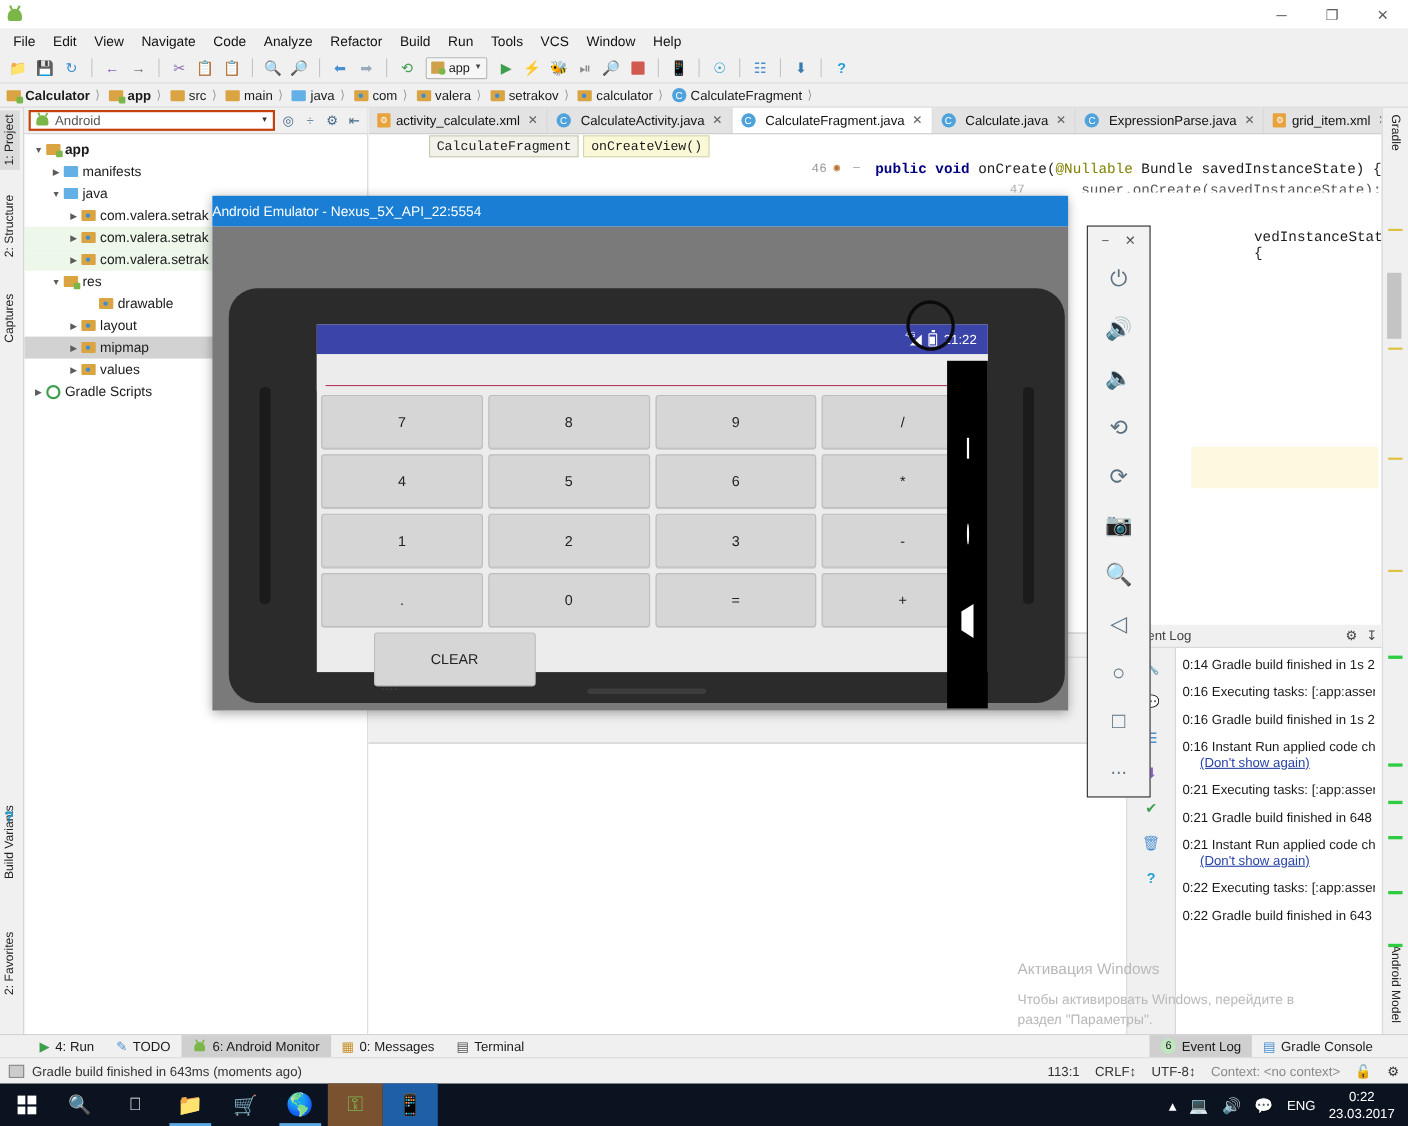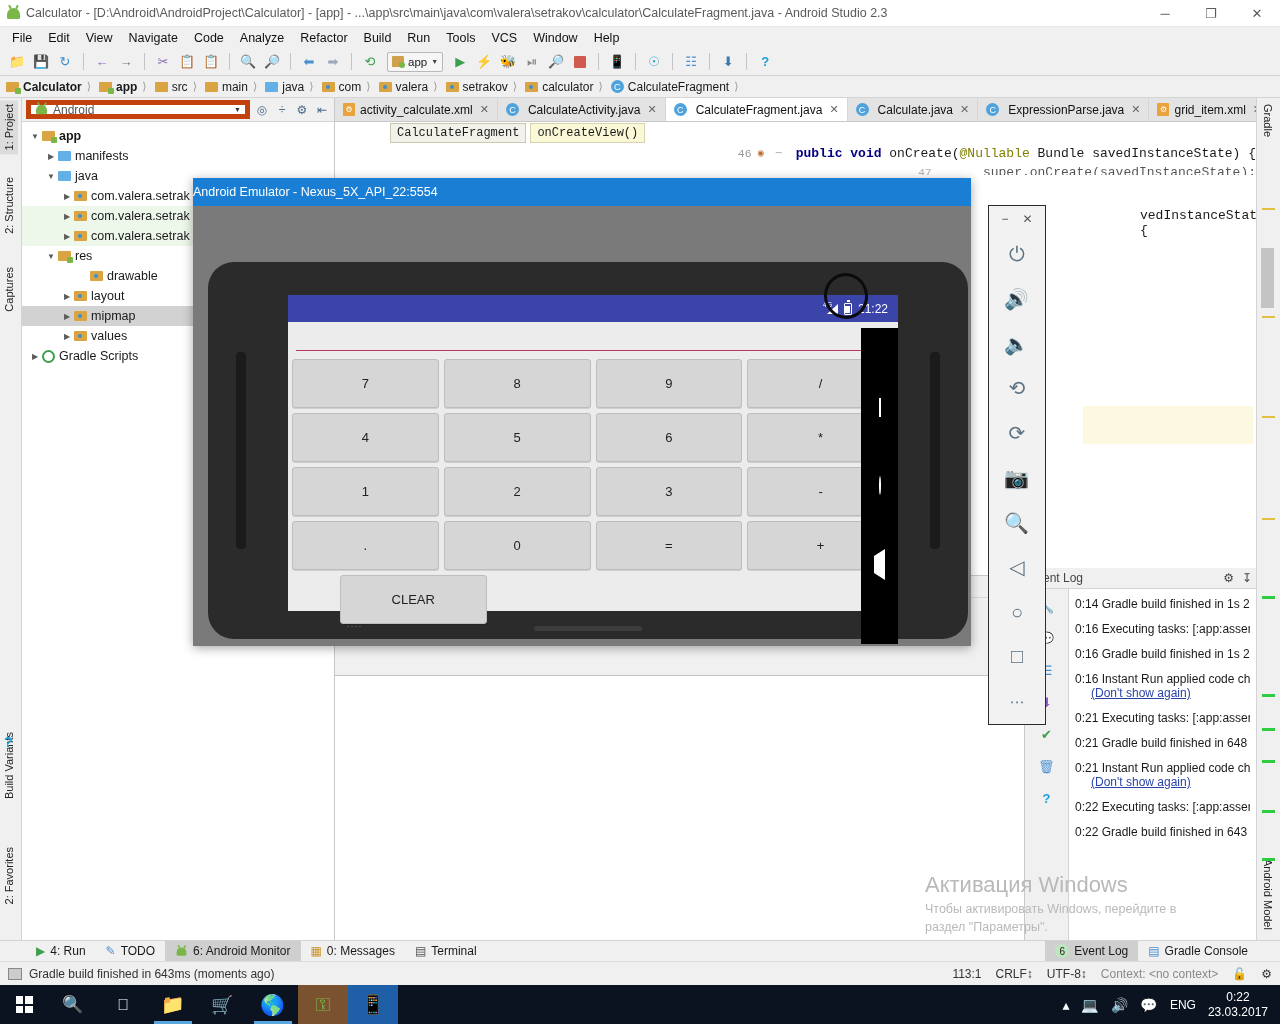--- a/index.html
+++ b/index.html
@@ -65,21 +65,21 @@
   .rrail { width:24px; background:#f0f0f0; border-left:1px solid #d4d4d4; position:relative; }
   .vtab { position:absolute; writing-mode:vertical-rl; font-size:11px; white-space:nowrap;
           padding:4px 3px; color:#222; display:flex; align-items:center; gap:4px; }
   .vtab.sel { background:#dcdcdc; }
   .vtab.rl { writing-mode:vertical-rl; transform:rotate(180deg); }
 
   
   .proj { width:313px; background:#fff; border-right:1px solid #c9c9c9; display:flex; flex-direction:column; }
   .proj-hdr { height:24px; background:#f0f0f0; display:flex; align-items:center; gap:4px;
               padding:0 4px; border-bottom:1px solid #d4d4d4; }
-  .proj-sel { flex:1; height:19px; border:5px solid #c2410c; background:#fff; display:flex;
+  .proj-sel { flex:1; height:19px; border:2px solid #c2410c; background:#fff; display:flex;
               align-items:center; padding:0 4px; gap:5px; font-size:12px; color:#555;}
   .proj-sel .arrow { margin-left:auto; font-size:7px; color:#333; }
   .phico { width:16px;height:18px;display:flex;align-items:center;justify-content:center;font-size:12px;color:#4a6a8a;}
   .tree { flex:1; overflow:hidden; padding-top:4px; font-size:12.5px; }
   .trow { height:20px; display:flex; align-items:center; padding-left:6px; white-space:nowrap; }
   .trow.hl-green { background:#edf7ea; }
   .trow.hl-grey { background:#d2d2d2; }
   .tw { display:inline-block; width:14px; text-align:center; color:#5b5b5b; font-size:8px; flex:none;}
   .ind1{padding-left:22px;} .ind2{padding-left:38px;} .ind3{padding-left:54px;}
 
@@ -192,21 +192,21 @@
   
   .emubar { position:absolute; left:988px; top:205px; width:58px; height:520px;
             background:#f2f2f2; border:1px solid #2b2b2b; z-index:55;
             display:flex; flex-direction:column; align-items:center; }
   .emubar-top { width:100%; height:26px; display:flex; justify-content:center; gap:14px;
                 align-items:center; color:#555; font-size:12px; }
   .emubar-ico { width:42px; height:45px; display:flex; align-items:center; justify-content:center;
                 color:#5d7282; font-size:20px; }
 
   
-  .wm { position:absolute; left:925px; top:872px; color:#b9b9b9; font-size:22px; z-index:2;
+  .wm { position:absolute; left:925px; top:872px; color:#b9b9b9; font-size:14px; z-index:2;
         pointer-events:none; }
   .wm2 { position:absolute; left:925px; top:900px; color:#b9b9b9; font-size:12.5px; z-index:2;
          line-height:18px; }
 
   
   .taskbar { position:absolute; left:0; bottom:0; width:1280px; height:39px; background:#0b1220;
              display:flex; align-items:center; color:#fff; }
   .tb-start { width:48px; height:39px; display:flex; align-items:center; justify-content:center; }
   .winlogo { width:17px; height:17px; display:grid; grid-template-columns:1fr 1fr;
              grid-template-rows:1fr 1fr; gap:2px; }
@@ -227,21 +227,20 @@
 </style>
 </head>
 <body>
 
 <div class="app">
 
   <div class="titlebar">
     <div class="tb-icon">
         <span class="droid-head"></span>
       </div>
-    <div class="tb-title">Calculator - [D:\Android\AndroidProject\Calculator] - [app] - ...\app\src\main\java\com\valera\setrakov\calculator\CalculateFragment.java - Android Studio 2.3</div>
     <div class="tb-spacer"></div>
     <div class="tb-btns">
       <div class="tb-btn">─</div>
       <div class="tb-btn">❐</div>
       <div class="tb-btn">✕</div>
     </div>
   </div>
 
   <div class="menubar">
     <div class="menu-item">File</div>

